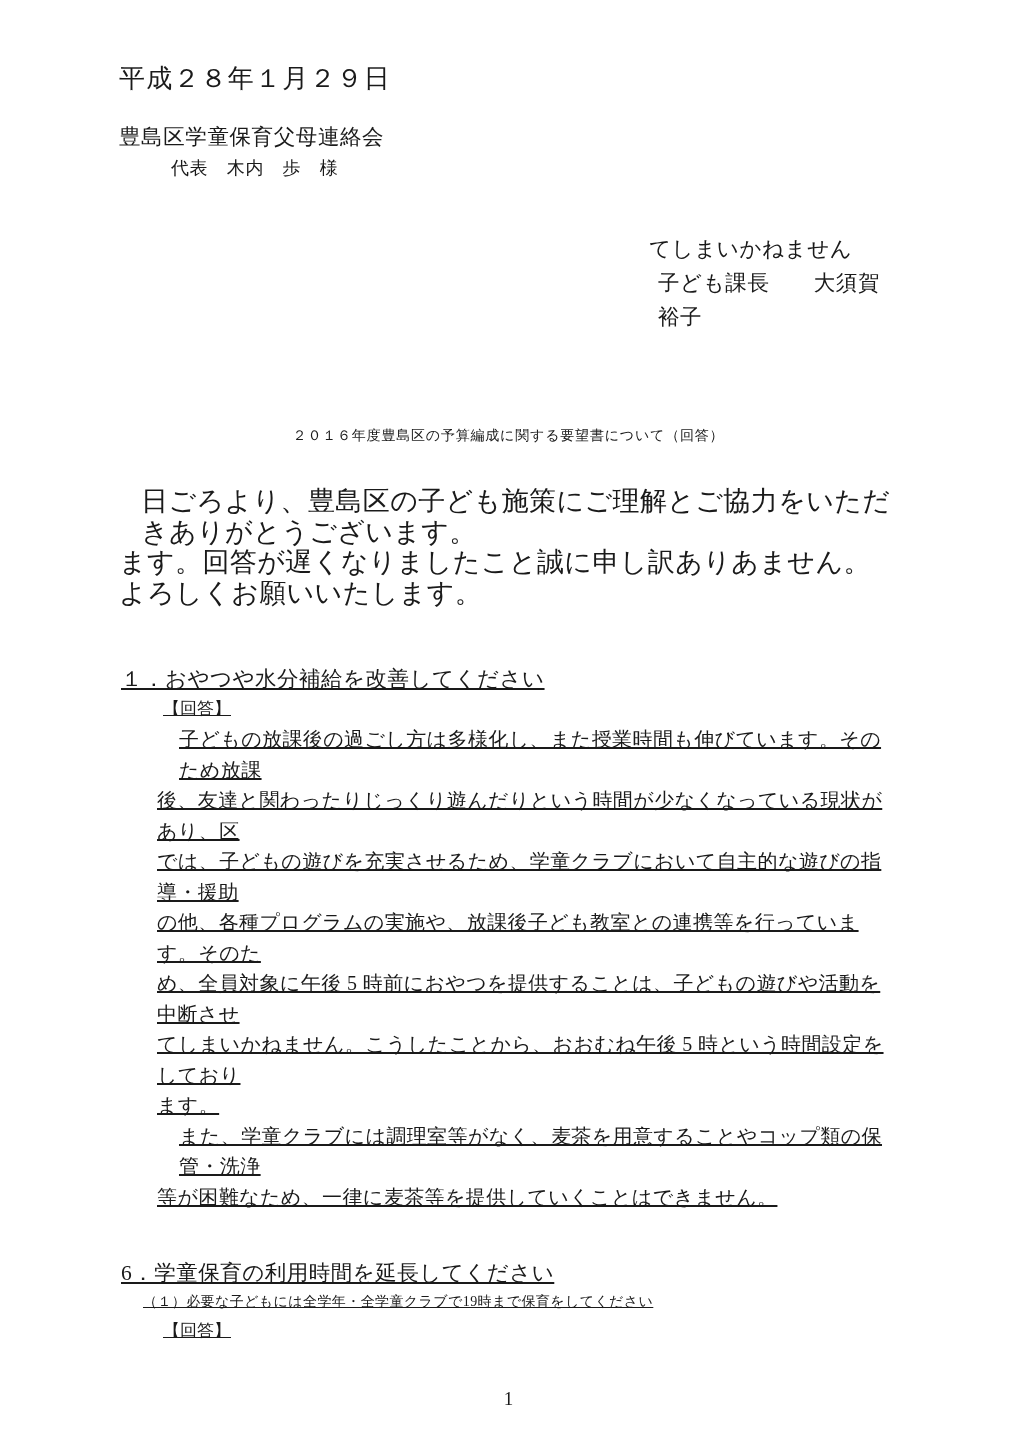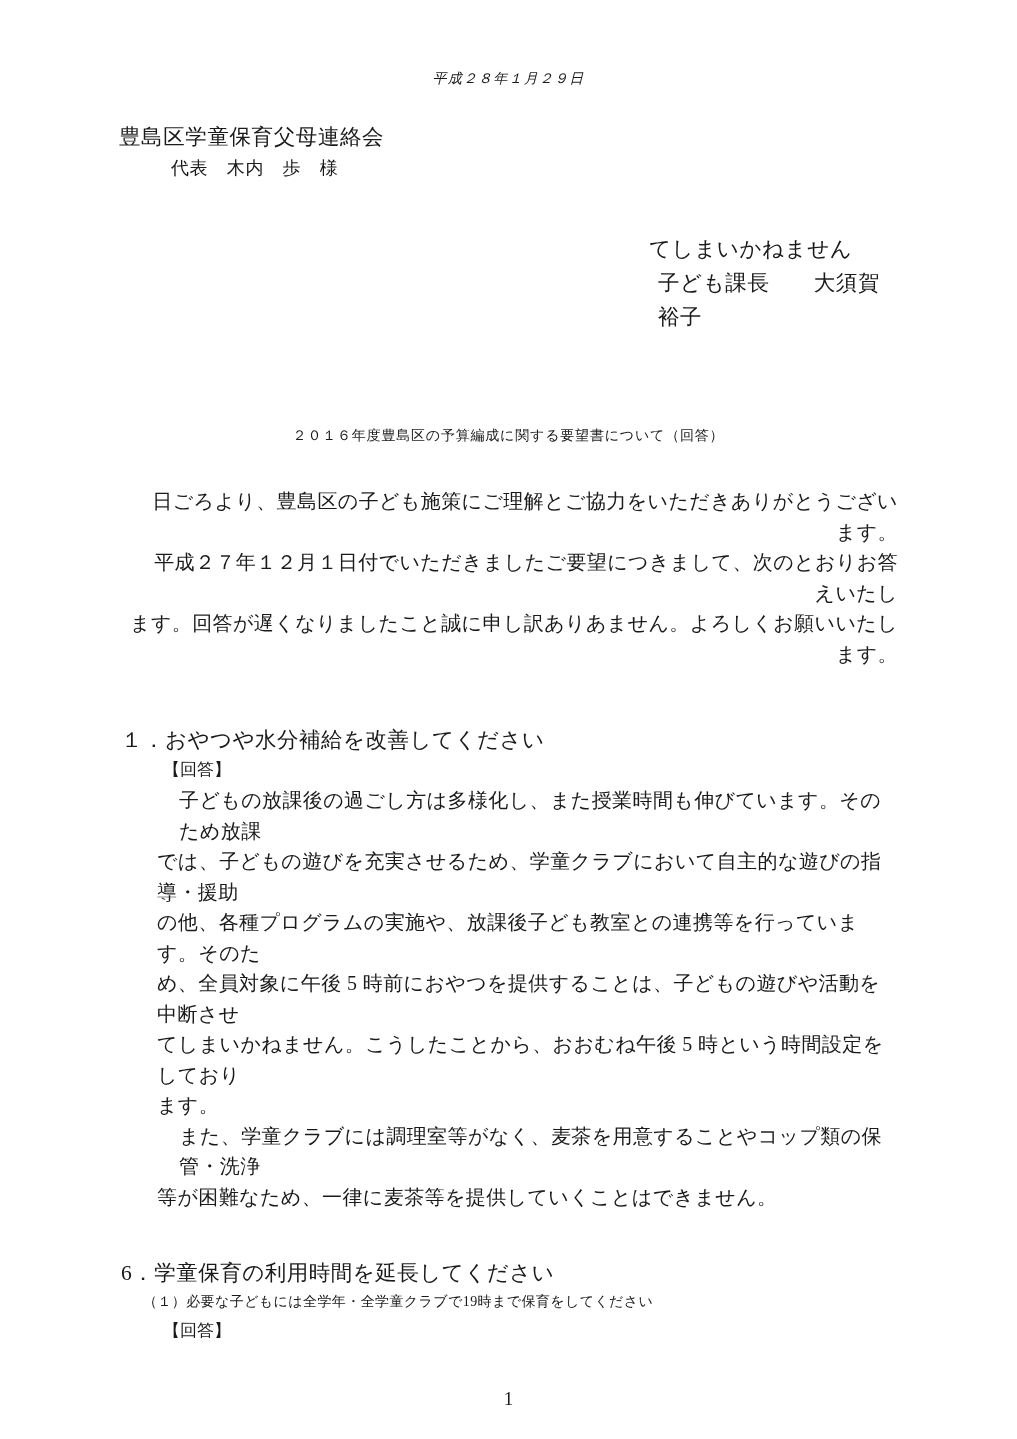--- a/index.html
+++ b/index.html
@@ -24,26 +24,25 @@
     padding: 0 119px;
   }
   
   .line {
     font-size: 21.5px;
     line-height: 30px;
     letter-spacing: 0.4px;
     white-space: pre-wrap;
   }
   .date-line {
-    text-align: center;
+    text-align: left;
     margin-top: 64px;
-    font-size: 14px;
+    font-size: 26px;
     line-height: 30px;
     letter-spacing: 1.2px;
-    font-style: italic;
   }
   .addressee {
     margin-top: 28px;
   }
   .addressee .org {
     font-size: 21.5px;
     line-height: 31px;
     letter-spacing: 0.6px;
     font-family: Liberation Serif, serif;
   }
@@ -74,28 +73,28 @@
     text-align: center;
     font-size: 14px;
     line-height: 32px;
     letter-spacing: 0.8px;
   }
   .intro {
     margin-top: 34px;
   }
   .intro .line,
   .body-para .line {
-    font-size: 20px;
+    font-size: 27px;
     line-height: 30.5px;
-    text-align: right;
   }
   .indent1 { text-indent: 0; padding-left: 22px; }
 
   .section {
     margin-top: 26px;
+    text-decoration: underline;
   }
   .section-heading {
     font-size: 21.5px;
     line-height: 30px;
     letter-spacing: 0.5px;
     padding-left: 2px;
   }
   .sub-heading {
     font-size: 14px;
     line-height: 28px;
@@ -145,31 +144,31 @@
 
   <div class="sender">
     <div class="dept">てしまいかねません</div>
     <div class="title">子ども課長　　大須賀　裕子</div>
   </div>
 
   <div class="doc-title">２０１６年度豊島区の予算編成に関する要望書について（回答）</div>
 
   <div class="intro">
     <div class="line indent1">日ごろより、豊島区の子ども施策にご理解とご協力をいただきありがとうございます。</div>
-    <div class="line indent1">平成２７年１２月１日付でいただきましたご要望につきまして、次のとおりお答えいたし</div>
     <div class="line">ます。回答が遅くなりましたこと誠に申し訳ありあません。よろしくお願いいたします。</div>
   </div>
 
   <div class="gap-lg"></div>
 
   <div class="section">
     <div class="section-heading">１．おやつや水分補給を改善してください</div>
     <div class="answer-label">【回答】</div>
     <div class="answer-body">
       <div class="line first">子どもの放課後の過ごし方は多様化し、また授業時間も伸びています。そのため放課</div>
+      <div class="line">後、友達と関わったりじっくり遊んだりという時間が少なくなっている現状があり、区</div>
       <div class="line">では、子どもの遊びを充実させるため、学童クラブにおいて自主的な遊びの指導・援助</div>
       <div class="line">の他、各種プログラムの実施や、放課後子ども教室との連携等を行っています。そのた</div>
       <div class="line">め、全員対象に午後 5 時前におやつを提供することは、子どもの遊びや活動を中断させ</div>
       <div class="line">てしまいかねません。こうしたことから、おおむね午後 5 時という時間設定をしており</div>
       <div class="line">ます。</div>
       <div class="line first">また、学童クラブには調理室等がなく、麦茶を用意することやコップ類の保管・洗浄</div>
       <div class="line">等が困難なため、一律に麦茶等を提供していくことはできません。</div>
     </div>
   </div>
 

